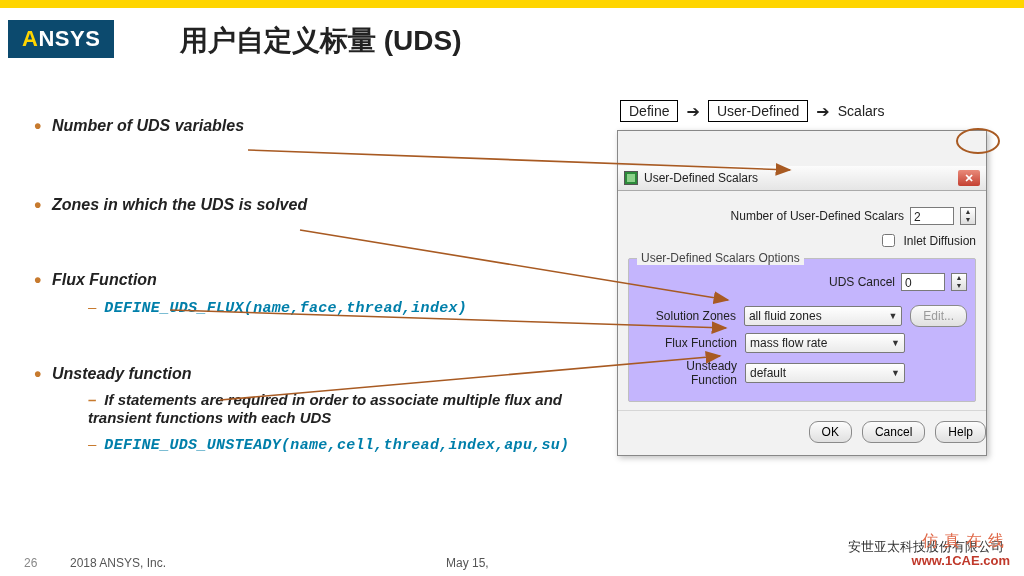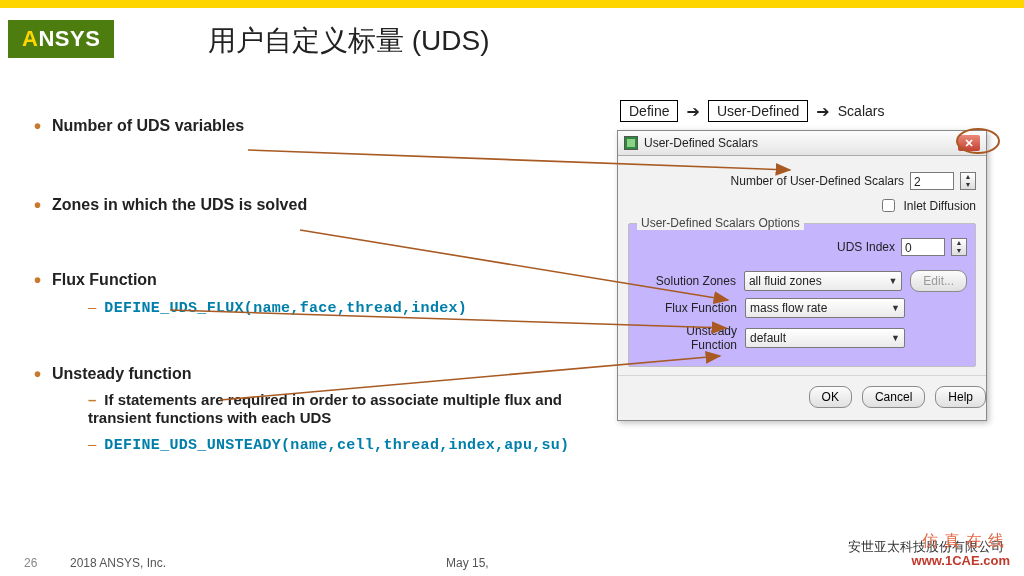--- a/index.html
+++ b/index.html
@@ -9,40 +9,40 @@
     height: 576px;
     background: #fff;
     font-family: Arial, sans-serif;
     position: relative;
     overflow: hidden;
     color: #222;
   }
   .topbar { height: 8px; background: #ffd500; width: 100%; }
   .logo {
     position: absolute; left: 8px; top: 20px;
-    background: #4d7c0f; color: #ffd500;
+    background: #0c4a6e; color: #ffd500;
     font-family: "Arial Black", Arial, sans-serif;
     font-weight: 900; font-size: 22px;
     padding: 6px 14px; letter-spacing: 0.5px;
   }
   .logo .a { color: #ffd500; }
   .logo .rest { color: #fff; }
   .slide-title {
     position: absolute; left: 180px; top: 22px;
-    font-size: 28px; font-weight: 400; margin-left: 28px;
+    font-size: 28px; font-weight: 700;
   }
   .left {
     position: absolute; left: 30px; top: 110px;
     width: 560px; font-size: 16px;
   }
   .subhead { font-weight: 700; margin-bottom: 14px; }
   ul.bullets { list-style: none; padding: 0; margin: 0; }
   ul.bullets > li {
     position: relative; padding-left: 22px;
-    font-weight: 700; margin-top: 24px; line-height: 1.2;
+    font-weight: 700; margin-top: 24px; line-height: 1.2; font-style: italic;
   }
   ul.bullets > li::before {
     content: "•"; position: absolute; left: 4px; top: -2px;
     color: #c77a2e; font-size: 20px;
   }
   #b1 { margin-top: 6px; }
   #b2 { margin-top: 60px; }
   #b3 { margin-top: 56px; }
   #b4 { margin-top: 46px; }
   .sub { padding-left: 36px; margin-top: 8px; font-weight: 400; font-size: 15px; }
@@ -59,20 +59,21 @@
   .dialog {
     position: absolute; left: 617px; top: 130px; width: 370px;
     border: 1px solid #888; background: #f2f2f2;
     box-shadow: 2px 2px 6px rgba(0,0,0,.25);
     font-size: 12px;
   }
   .dlg-title {
     background: linear-gradient(#fcfcfc,#e5e5e5);
     padding: 4px 6px; display: flex; align-items: center;
     border-bottom: 1px solid #aaa;
+    margin-top: 35px;
   }
   .dlg-icon { width: 14px; height: 14px; background:#2c8a3a; border:1px solid #555; margin-right:6px; position:relative; }
   .dlg-icon::after { content:""; position:absolute; inset:2px; background:#8cd18a; }
   .dlg-x {
     margin-left: auto; width: 22px; height: 16px;
     background: linear-gradient(#e98a7a,#c44032); color:#fff;
     font-size: 11px; text-align:center; line-height:16px; border-radius:2px;
     font-weight:700;
   }
   .dlg-body { padding: 10px 10px 8px 10px; position: relative; }
@@ -181,21 +182,21 @@
           <div>▼</div>
         </div>
     </div>
     <div class="chk">
       <input type="checkbox" style="">
       <span class="lbl">Inlet Diffusion</span>
     </div>
     <div class="group">
       <div class="group-title">User-Defined Scalars Options</div>
       <div class="row">
-        <span class="lbl">UDS Index</span>
+        <span class="lbl">UDS Cancel</span>
         <div class="num" style="width:44px">0</div>
         <div class="spin">
             <div>▲</div>
             <div>▼</div>
           </div>
       </div>
       <div class="row" style="justify-content:flex-start;gap:8px;margin-top:14px">
         <span class="lbl" style="width:100px;text-align:right">Solution Zones</span>
         <div class="sel">
             <span>all fluid zones</span>

